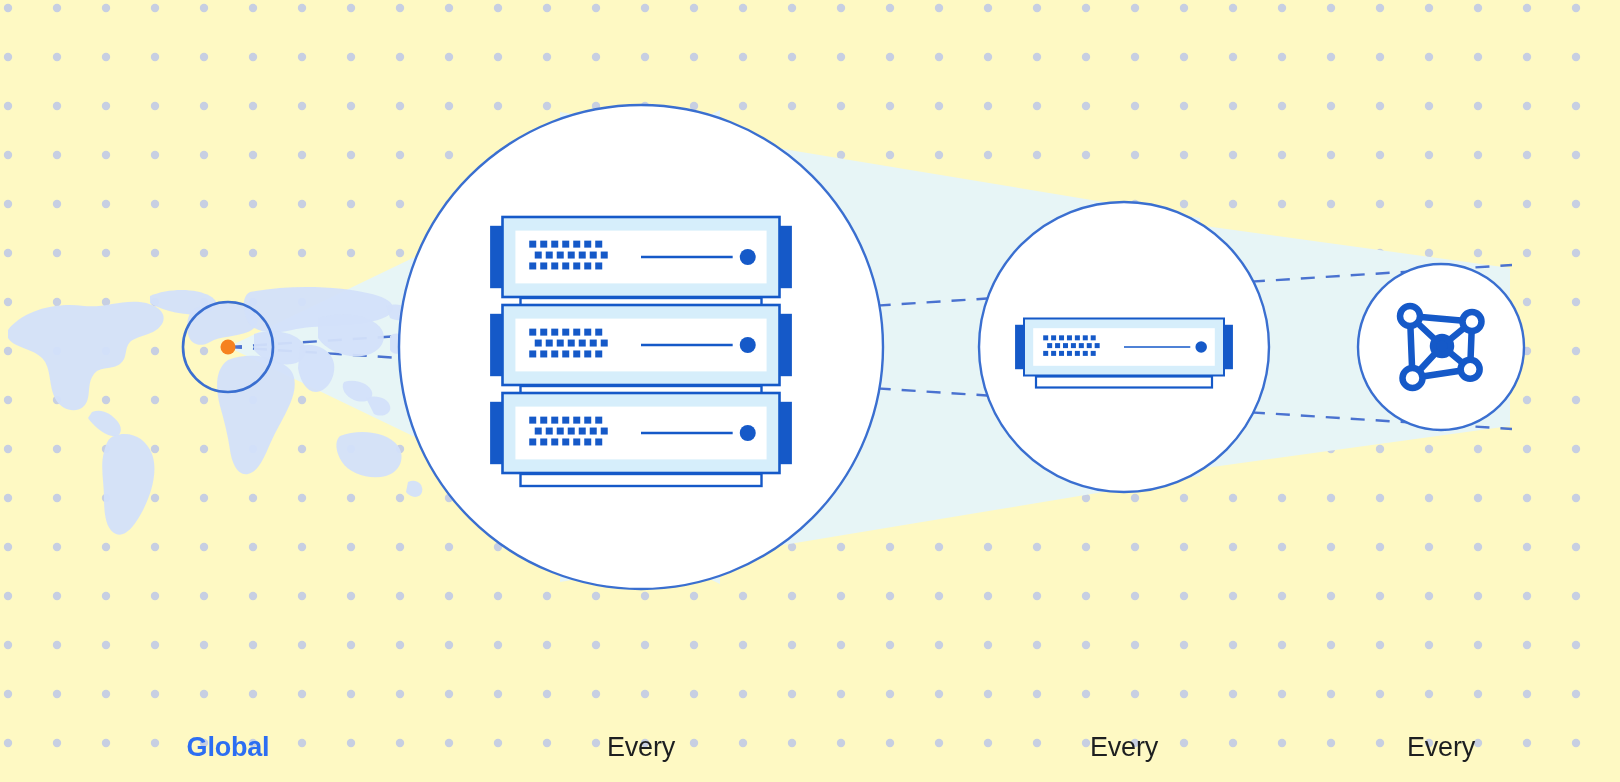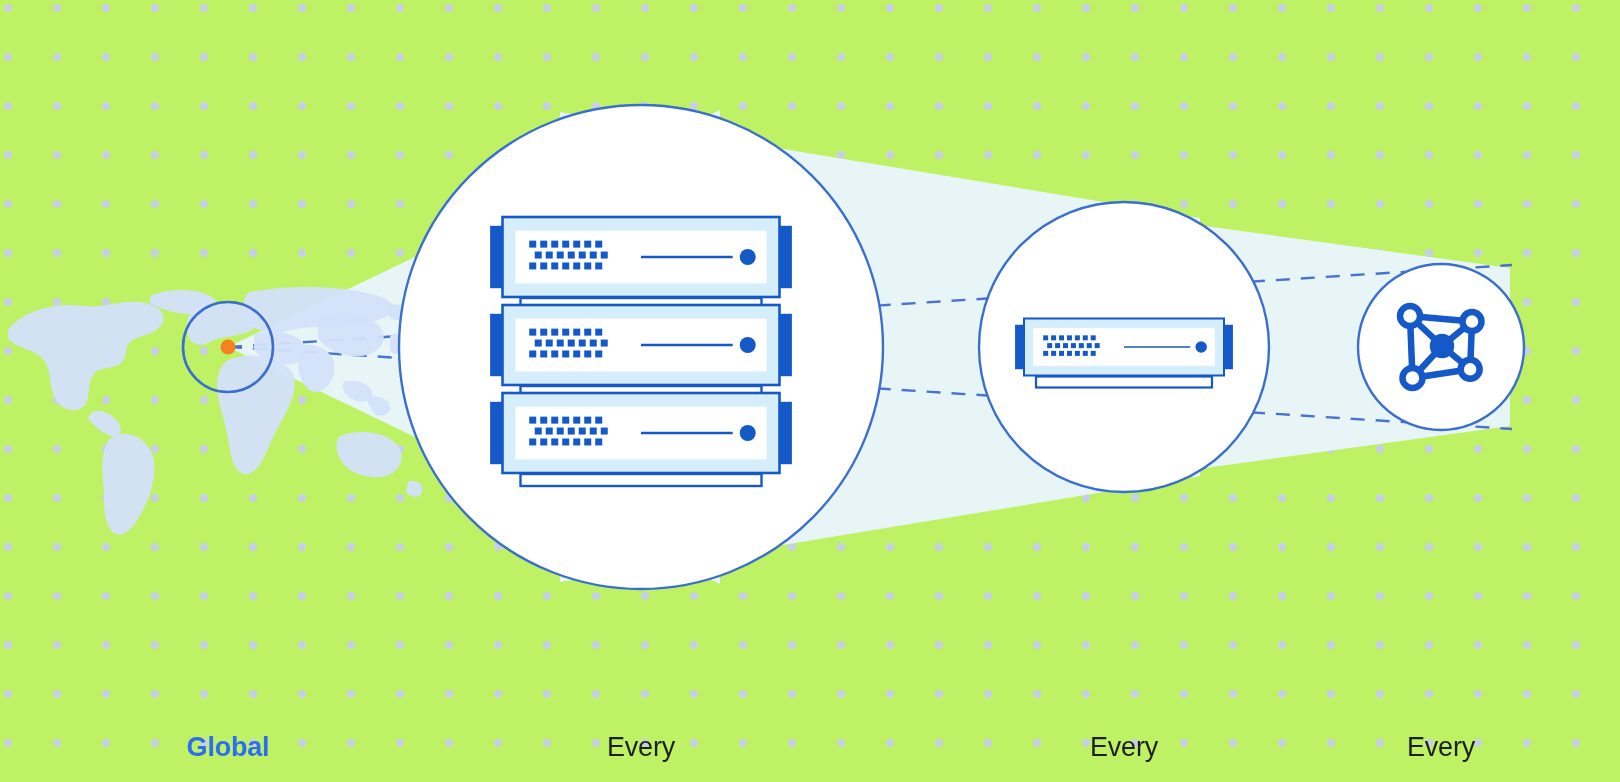--- a/index.html
+++ b/index.html
@@ -8,21 +8,21 @@
     padding: 0;
     background: #ffffff;
   }
   body {
     font-family: "Liberation Sans", sans-serif;
   }
   #stage {
     position: relative;
     width: 1620px;
     height: 782px;
-    background: #bef264;
+    background: #fef9c3;
     overflow: hidden;
   }
   #stage svg.layer {
     position: absolute;
     left: 0;
     top: 0;
     width: 1620px;
     height: 782px;
   }
   .caption {

